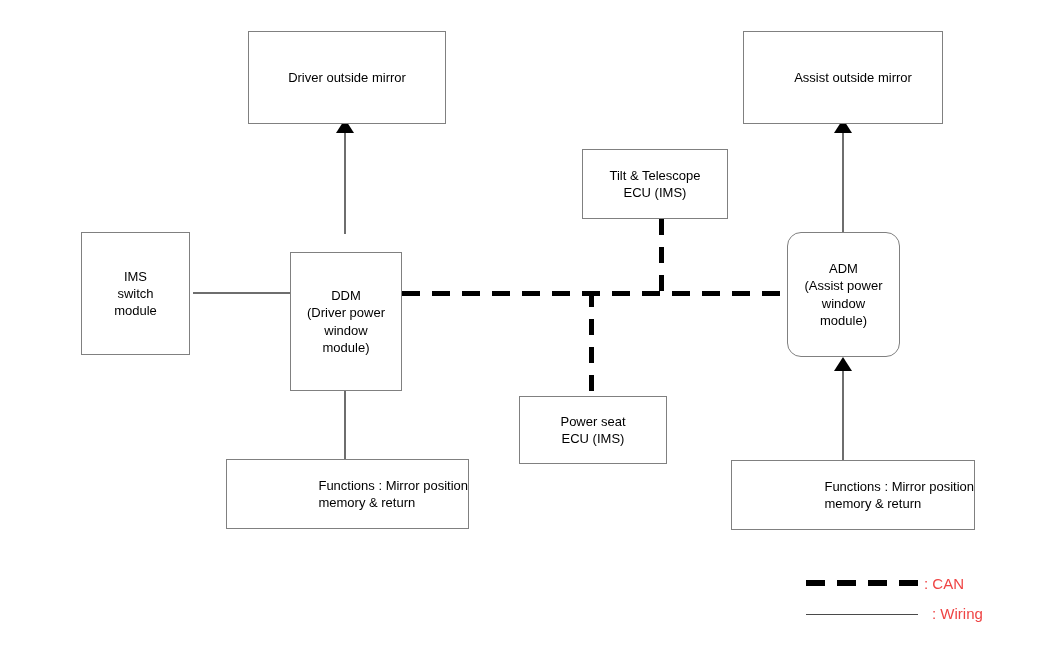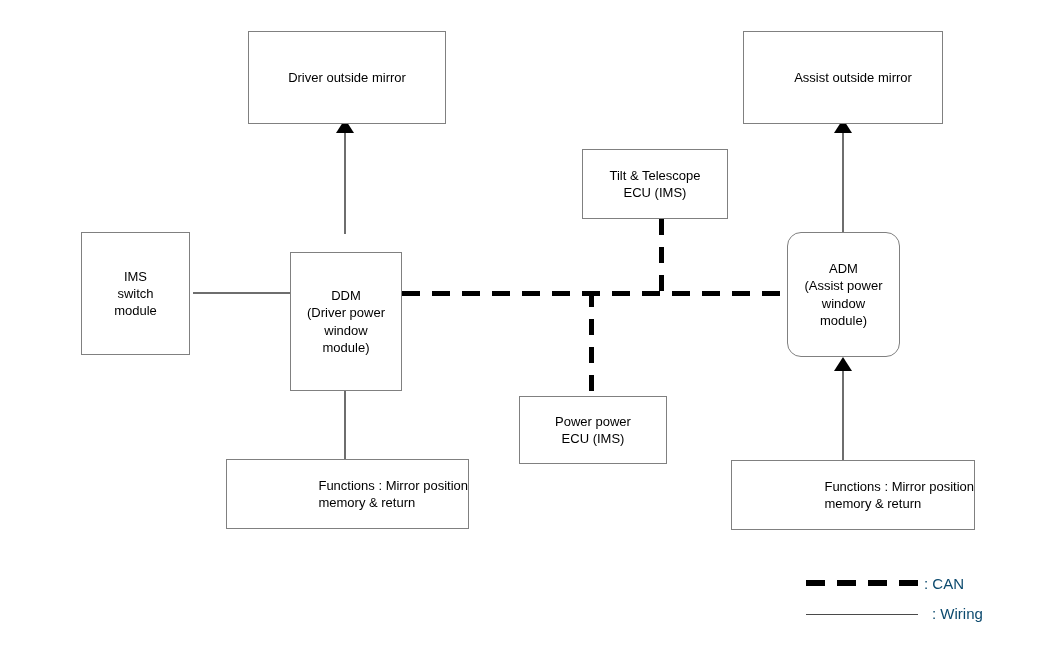--- a/index.html
+++ b/index.html
@@ -106,21 +106,21 @@
     background-repeat: repeat-x;
   }
   .legend-swatch-wiring {
     width: 112px;
     height: 0;
     border-top: 1px solid #4a4a4a;
     margin-top: 2px;
   }
   .legend-text {
     font-size: 15px;
-    color: #0c4a6e;
+    color: #ef4444;
     margin-left: 6px;
     white-space: pre;
   }
   .legend-row-wiring .legend-text { margin-left: 14px; }
 </style>
 </head>
 <body>
 
 <div id="diagram-root">
 
@@ -171,21 +171,21 @@
 window
 module)</span>
   </div>
 
   <div class="node" style="left:582px; top:149px; width:146px; height:70px;">
     <span class="node-label">Tilt &amp; Telescope
 ECU (IMS)</span>
   </div>
 
   <div class="node" style="left:519px; top:396px; width:148px; height:68px;">
-    <span class="node-label">Power power
+    <span class="node-label">Power seat
 ECU (IMS)</span>
   </div>
 
   <div class="node left-align" style="left:226px; top:459px; width:243px; height:70px;">
     <span class="node-label">Functions : Mirror position
 memory &amp; return</span>
   </div>
 
   <div class="node left-align" style="left:731px; top:460px; width:244px; height:70px;">
     <span class="node-label">Functions : Mirror position

